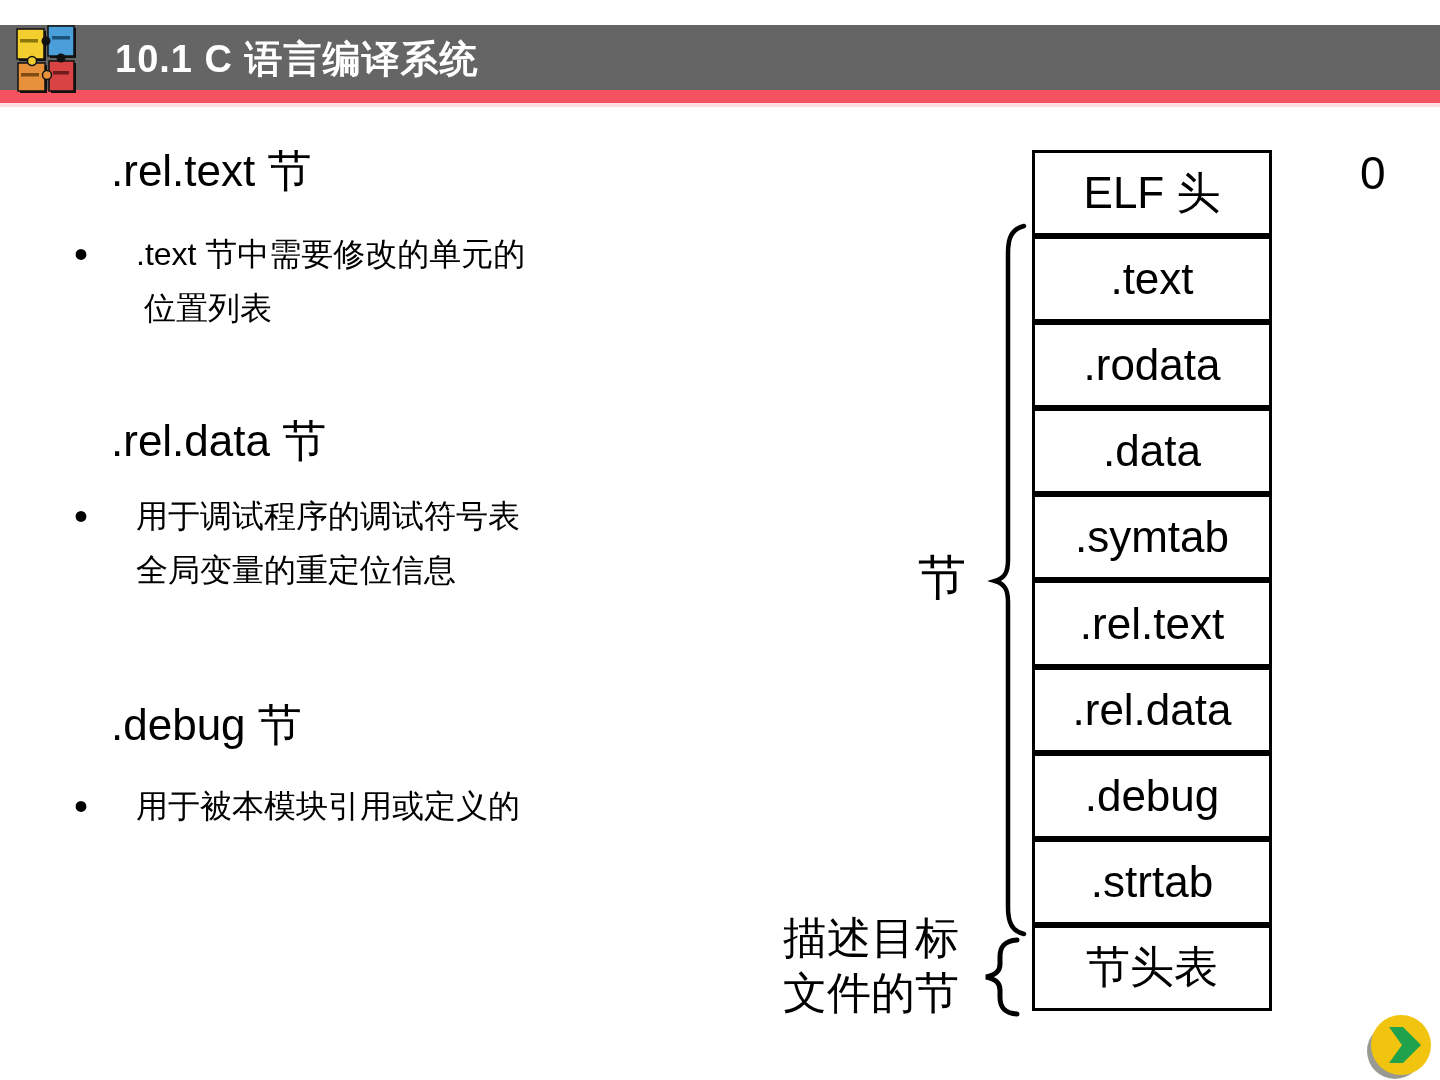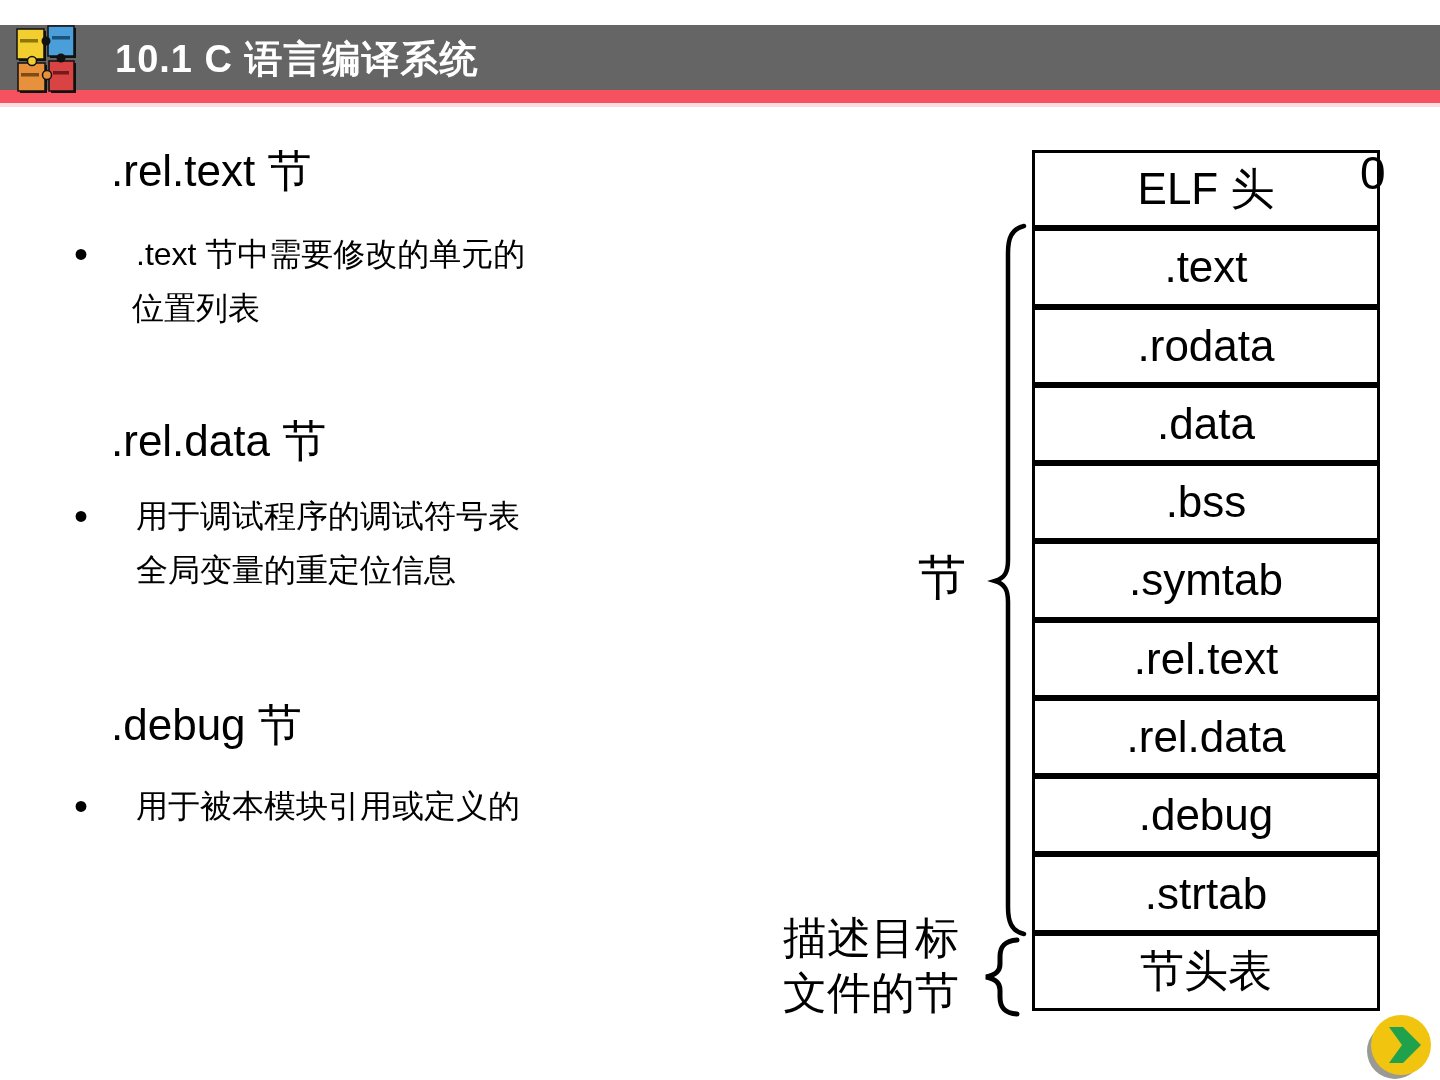--- a/index.html
+++ b/index.html
@@ -24,21 +24,21 @@
   }
   .logo{position:absolute;left:15px;top:19px;width:62px;height:74px;}
   
   .heading{
     position:absolute;left:63px;font-size:44px;line-height:50px;white-space:nowrap;margin-left:48px;
   }
   .bullet-line{position:absolute;font-size:32px;line-height:52px;white-space:nowrap;margin-left:36px;}
   .bullet-dot{position:absolute;left:74px;font-size:40px;line-height:52px;}
   
   .elf-stack{
-    position:absolute;left:1032px;top:150px;width:348px;height:861px;
+    position:absolute;left:1032px;top:150px;width:240px;height:861px;
     display:flex;flex-direction:column;
   }
   .elf-row{
     flex:1;border:3px solid #000;background:#fff;
     display:flex;align-items:center;justify-content:center;
     font-size:44px;white-space:nowrap;
   }
   .offset-label{
     position:absolute;left:1360px;top:150px;font-size:46px;line-height:46px;
   }
@@ -82,37 +82,36 @@
   <rect x="37" y="17" width="18" height="3.5" fill="#0c3a5e" opacity="0.75"></rect>
   <rect x="6" y="54" width="18" height="3.5" fill="#5e3508" opacity="0.75"></rect>
   <rect x="38" y="52" width="16" height="3.5" fill="#4d0f0f" opacity="0.75"></rect>
 </svg>
 
 <div class="slide-title">10.1 C 语言编译系统</div>
 
 <div class="heading" style="top:146px">.rel.text 节</div>
 <div class="bullet-dot" style="top:228px">•</div>
 <div class="bullet-line" style="left:100px;top:228px">.text 节中需要修改的单元的</div>
-<div class="bullet-line" style="left:96px;top:282px">位置列表</div>
+<div class="bullet-line" style="left:108px;top:282px">位置列表</div>
 
 <div class="heading" style="top:416px">.rel.data 节</div>
 <div class="bullet-dot" style="top:490px">•</div>
 <div class="bullet-line" style="left:100px;top:490px">用于调试程序的调试符号表</div>
 <div class="bullet-line" style="left:100px;top:544px">全局变量的重定位信息</div>
 
 <div class="heading" style="top:700px">.debug 节</div>
 <div class="bullet-dot" style="top:780px">•</div>
 <div class="bullet-line" style="left:100px;top:780px">用于被本模块引用或定义的</div>
 
 <div class="elf-stack">
   <div class="elf-row">ELF 头</div>
   <div class="elf-row">.text</div>
   <div class="elf-row">.rodata</div>
   <div class="elf-row">.data</div>
-  <div class="elf-row">.bss</div>
   <div class="elf-row">.symtab</div>
   <div class="elf-row">.rel.text</div>
   <div class="elf-row">.rel.data</div>
   <div class="elf-row">.debug</div>
   <div class="elf-row">.strtab</div>
   <div class="elf-row">节头表</div>
 </div>
 
 <div class="offset-label">0</div>
 <div class="brace-label">节</div>

